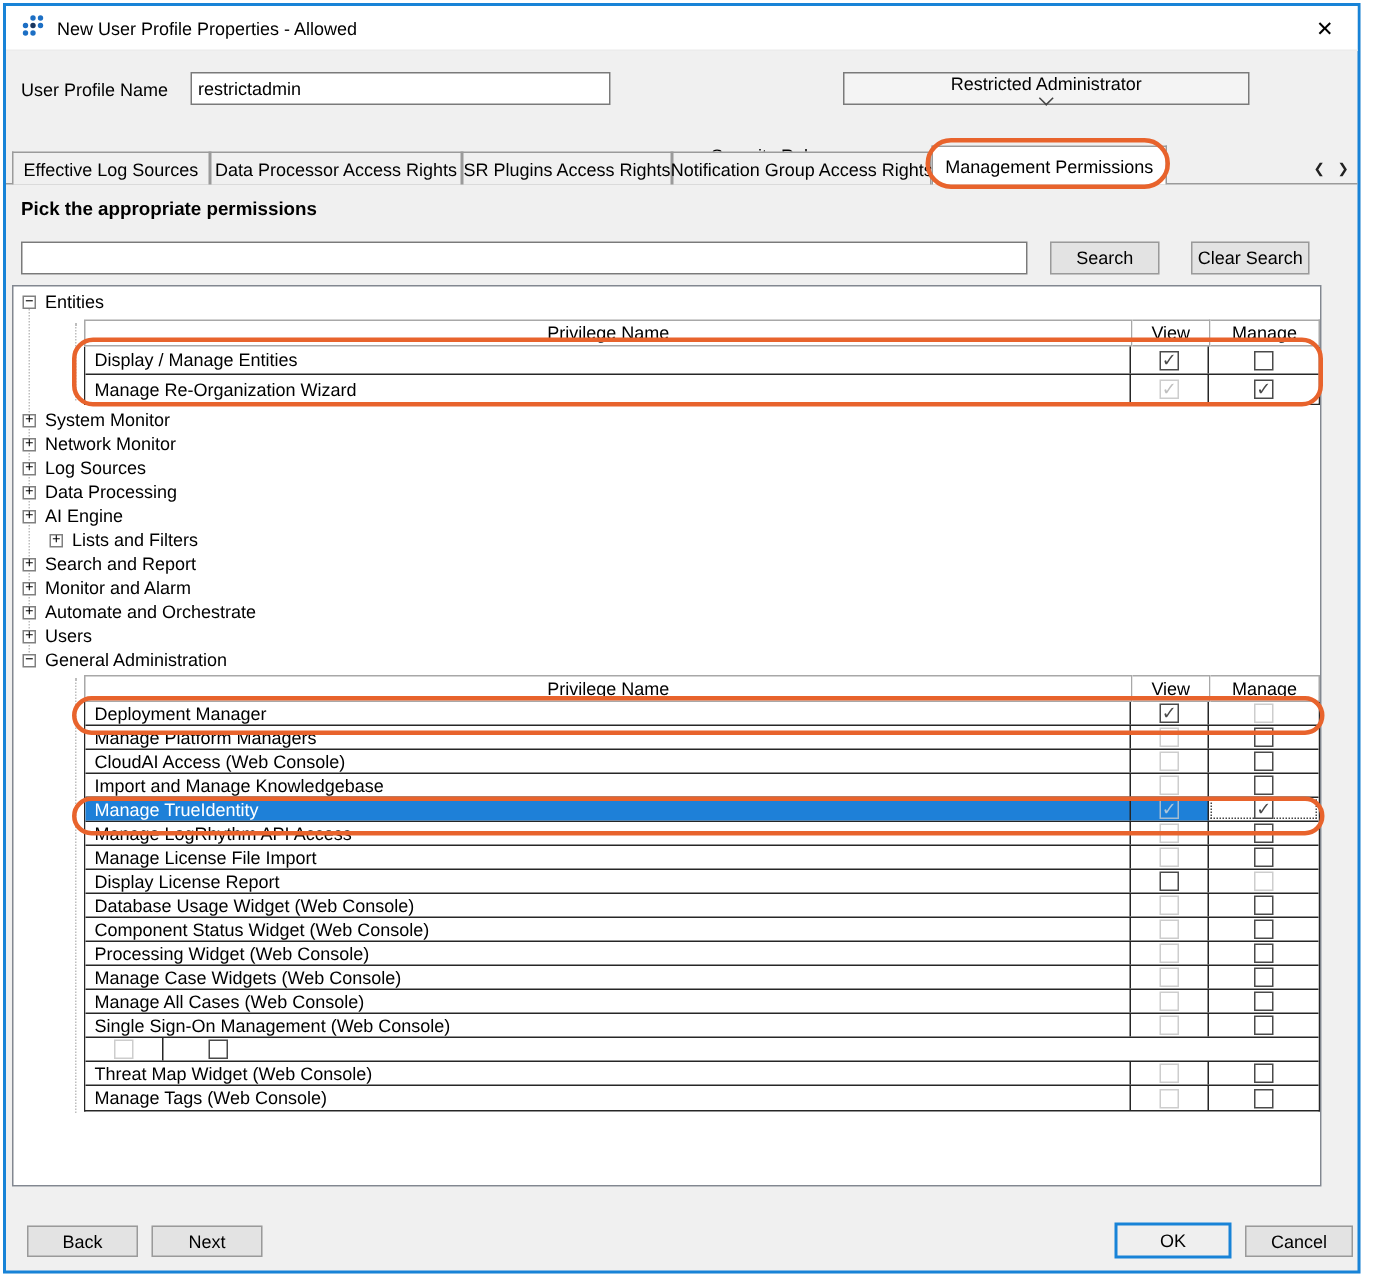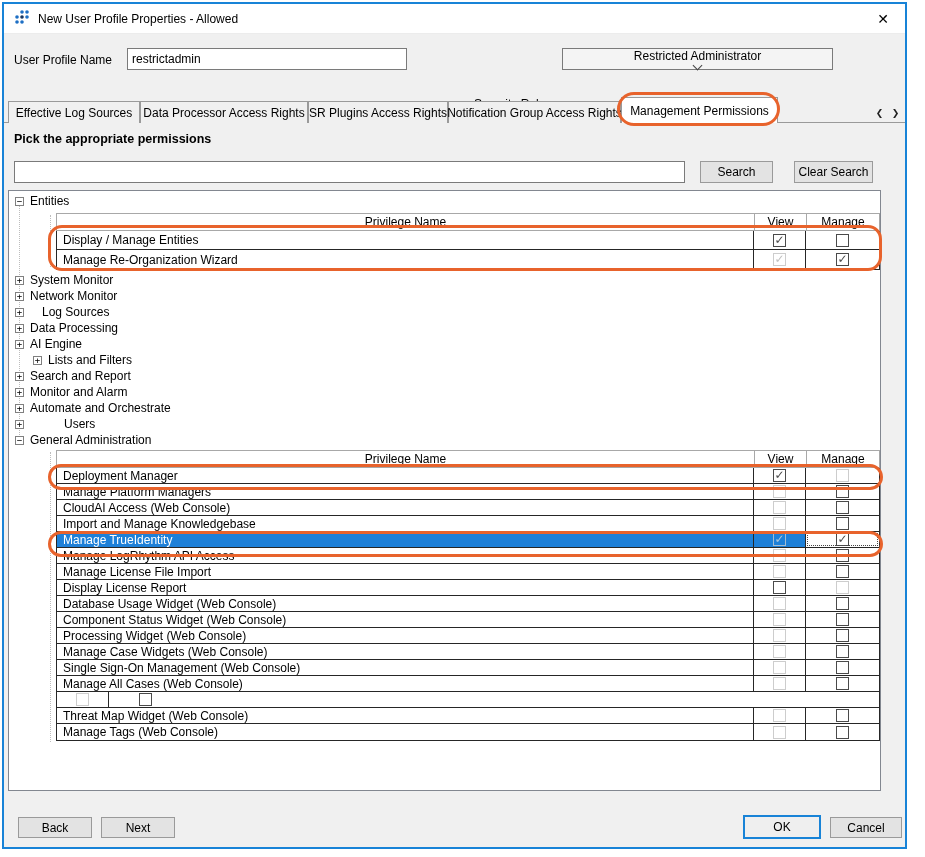--- a/index.html
+++ b/index.html
@@ -174,21 +174,21 @@
     </div>
 
     <div class="tnode" style="top:81px;">
       <span class="exp" data-expanded="false"></span>
       <span class="nlabel">System Monitor</span>
     </div>
     <div class="tnode" style="top:97px;">
       <span class="exp" data-expanded="false"></span>
       <span class="nlabel">Network Monitor</span>
     </div>
-    <div class="tnode" style="top:113px;gap:12px;">
+    <div class="tnode" style="top:113px;">
       <span class="exp" data-expanded="false"></span>
       <span class="nlabel">Log Sources</span>
     </div>
     <div class="tnode" style="top:129px;">
       <span class="exp" data-expanded="false"></span>
       <span class="nlabel">Data Processing</span>
     </div>
     <div class="tnode" style="top:145px;">
       <span class="exp" data-expanded="false"></span>
       <span class="nlabel">AI Engine</span>
@@ -202,21 +202,21 @@
       <span class="nlabel">Search and Report</span>
     </div>
     <div class="tnode" style="top:193px;">
       <span class="exp" data-expanded="false"></span>
       <span class="nlabel">Monitor and Alarm</span>
     </div>
     <div class="tnode" style="top:209px;">
       <span class="exp" data-expanded="false"></span>
       <span class="nlabel">Automate and Orchestrate</span>
     </div>
-    <div class="tnode" style="top:225px;gap:34px;">
+    <div class="tnode" style="top:225px;">
       <span class="exp" data-expanded="false"></span>
       <span class="nlabel">Users</span>
     </div>
     <div class="tnode" style="top:241px;">
       <span class="exp" data-expanded="true"></span>
       <span class="nlabel">General Administration</span>
     </div>
 
     <div class="ptable t2" style="top:259px;">
       <div class="thead">
@@ -327,30 +327,30 @@
         <div class="trow" data-selected="false">
           <div class="cell cell-name">Manage Case Widgets (Web Console)</div>
           <div class="cell cell-view">
               <span class="cb" data-state="off-disabled"></span>
             </div>
           <div class="cell cell-manage">
               <span class="cb" data-state="off"></span>
             </div>
         </div>
         <div class="trow" data-selected="false">
+          <div class="cell cell-name">Manage All Cases (Web Console)</div>
+          <div class="cell cell-view">
+              <span class="cb" data-state="off-disabled"></span>
+            </div>
+          <div class="cell cell-manage">
+              <span class="cb" data-state="off"></span>
+            </div>
+        </div>
+        <div class="trow" data-selected="false">
           <div class="cell cell-name">Single Sign-On Management (Web Console)</div>
-          <div class="cell cell-view">
-              <span class="cb" data-state="off-disabled"></span>
-            </div>
-          <div class="cell cell-manage">
-              <span class="cb" data-state="off"></span>
-            </div>
-        </div>
-        <div class="trow" data-selected="false">
-          <div class="cell cell-name">Manage All Cases (Web Console)</div>
           <div class="cell cell-view">
               <span class="cb" data-state="off-disabled"></span>
             </div>
           <div class="cell cell-manage">
               <span class="cb" data-state="off"></span>
             </div>
         </div>
         <div class="trow" data-selected="false">
           <div class="cell cell-view">
               <span class="cb" data-state="off-disabled"></span>

